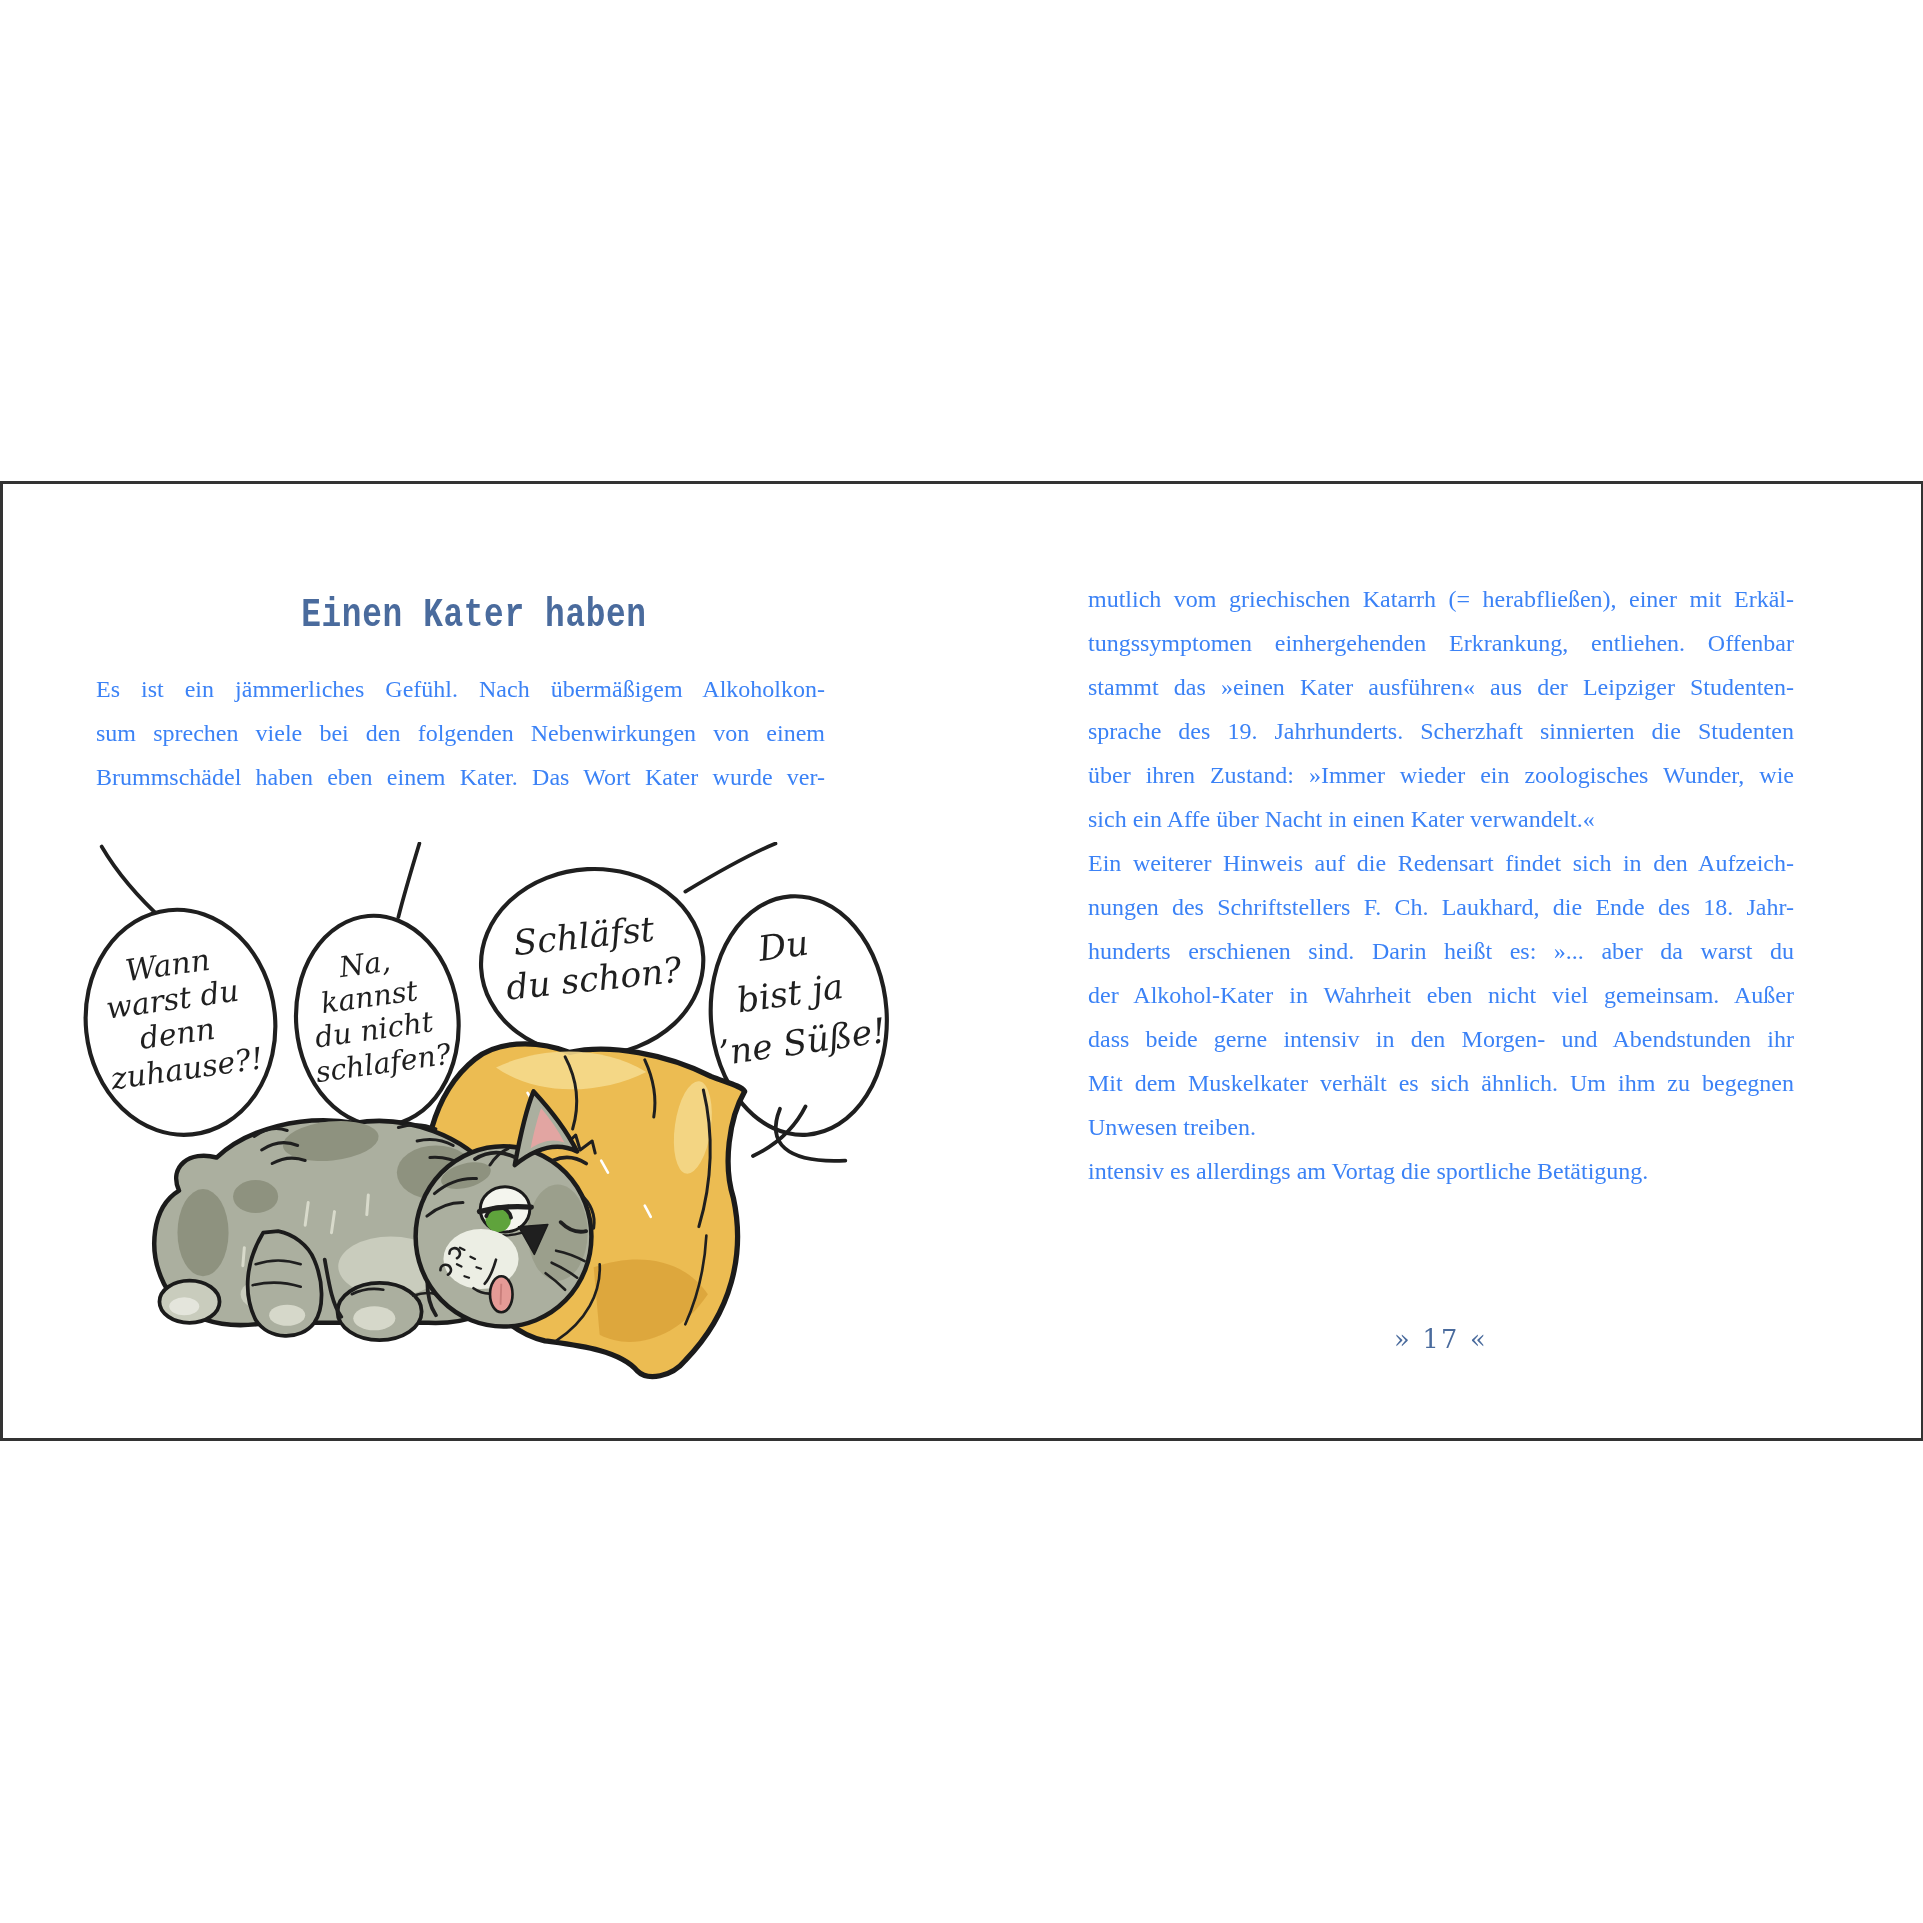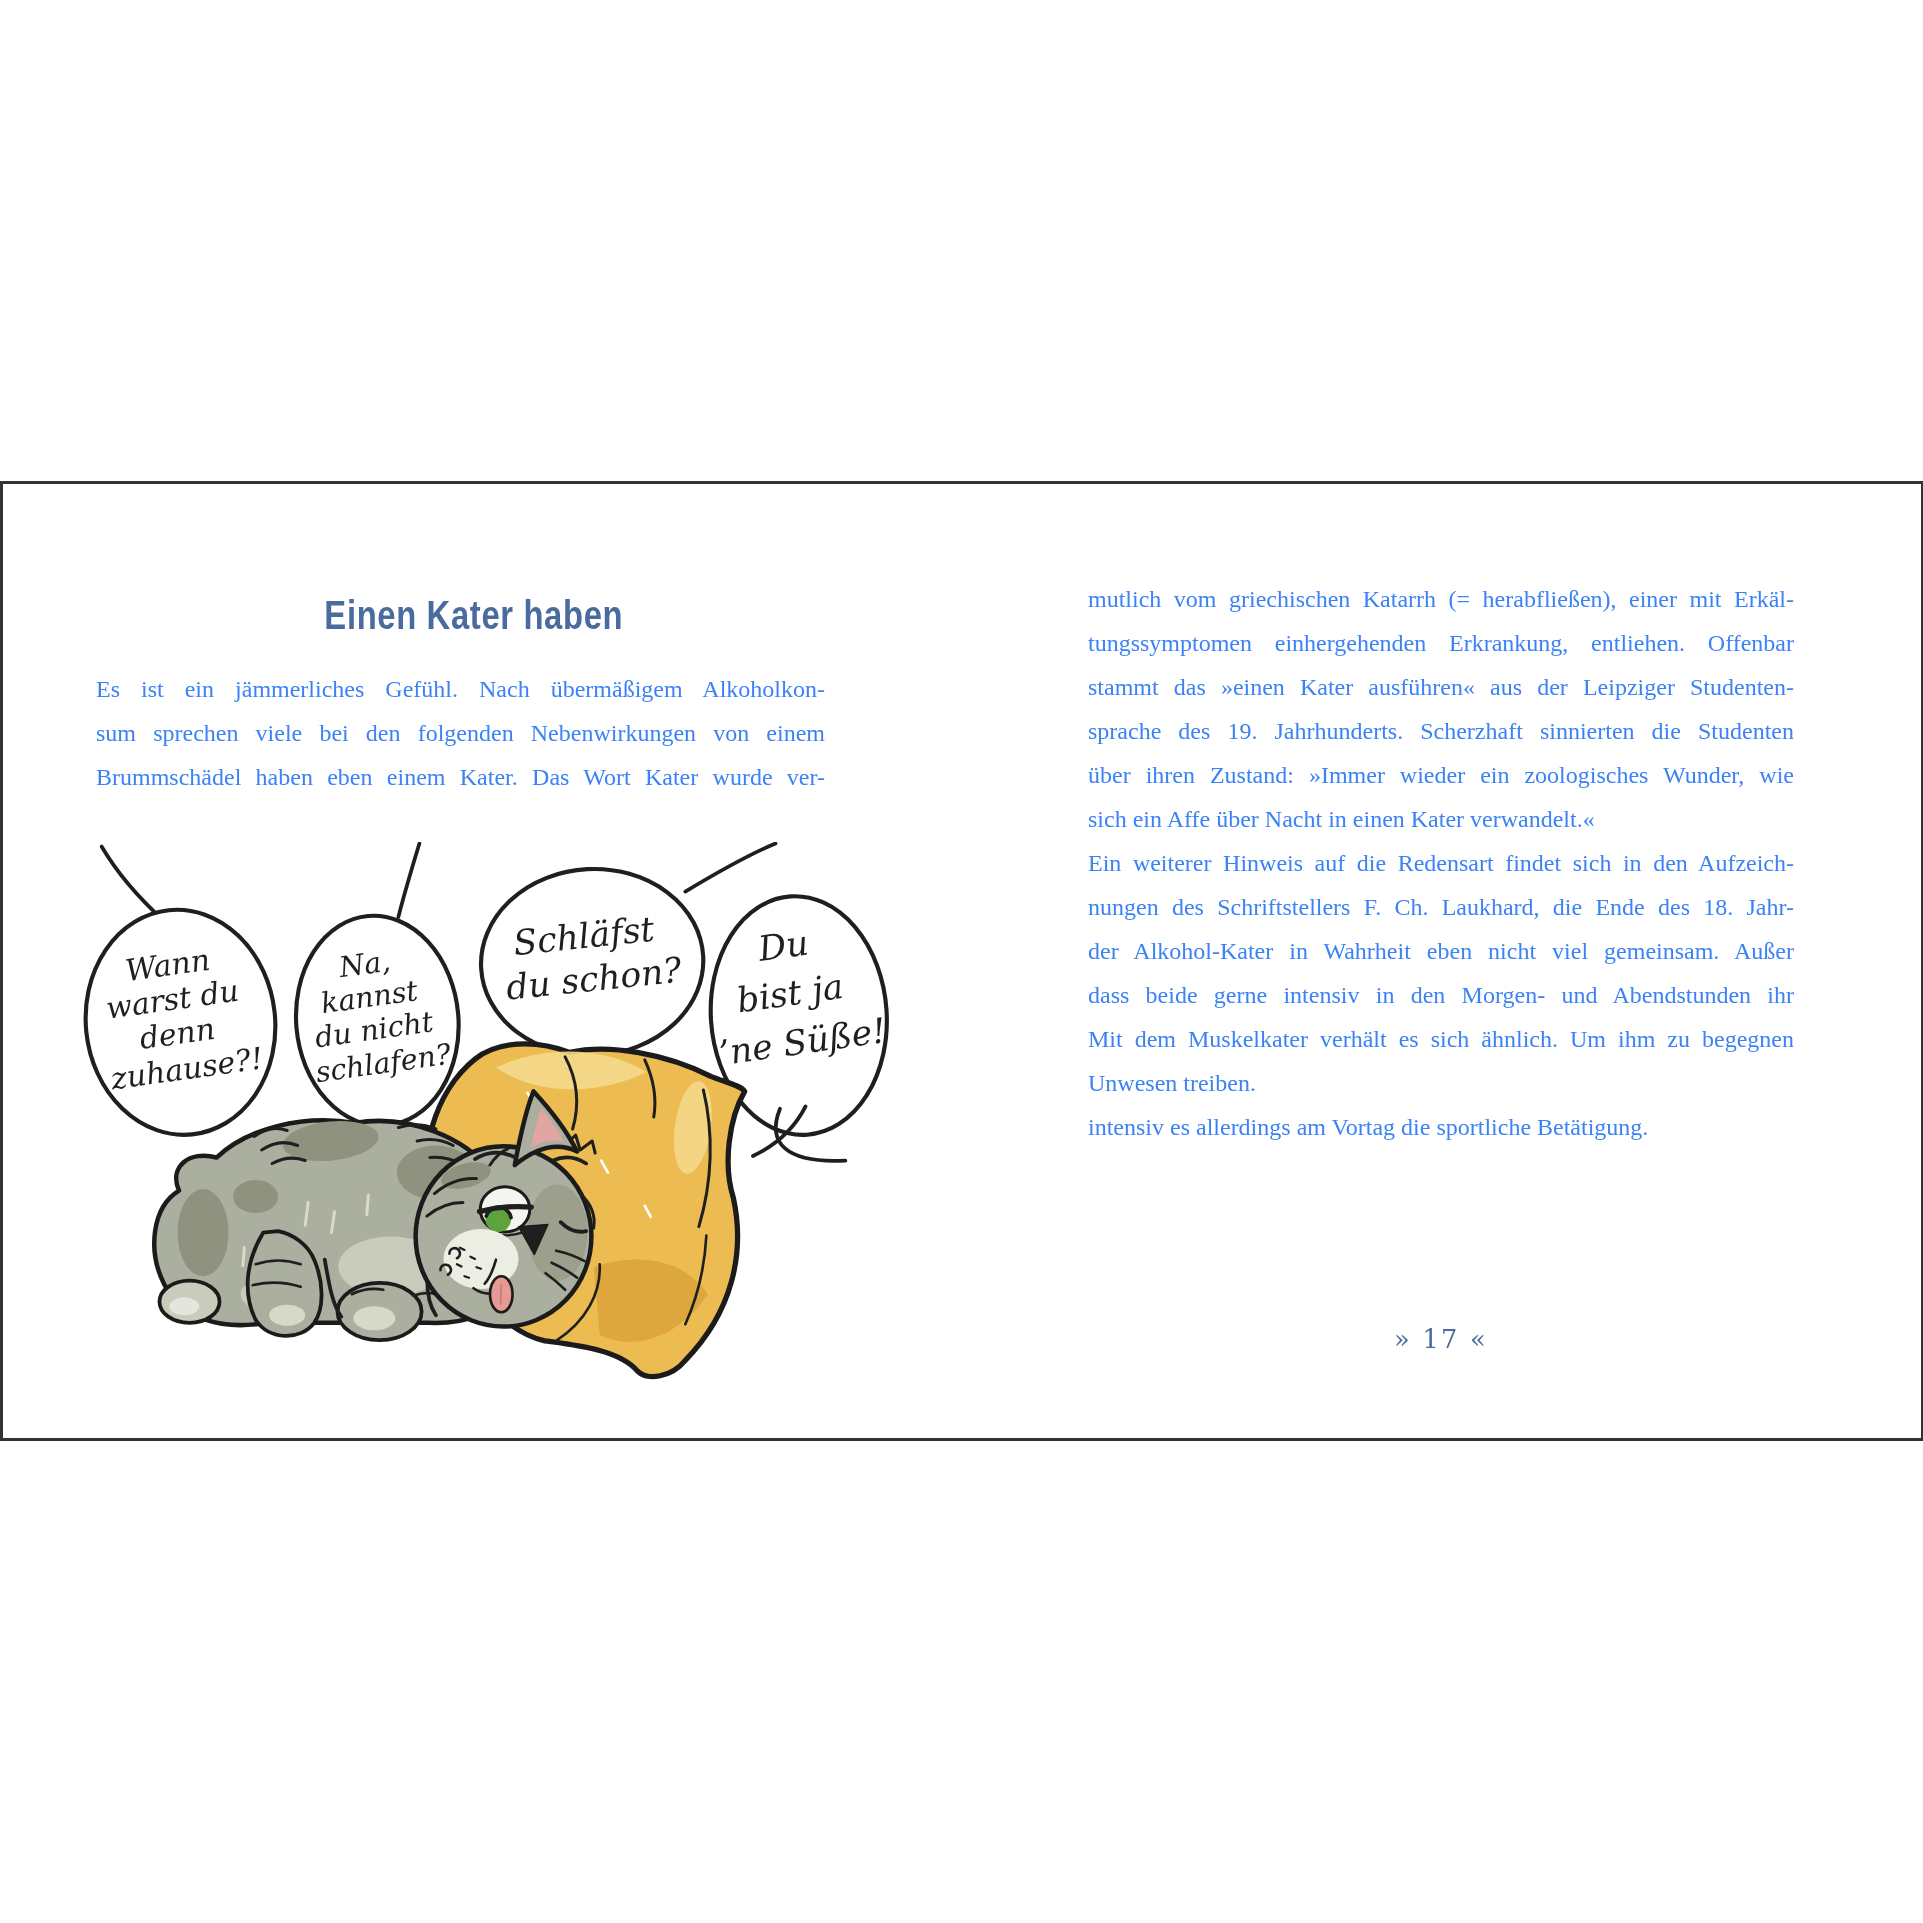--- a/index.html
+++ b/index.html
@@ -7,21 +7,21 @@
     width:1924px;height:1924px;background:#ffffff;position:relative;
     font-family:"Liberation Serif", serif;
     -webkit-font-smoothing:antialiased;
   }
   .frame{
     position:absolute;left:0;top:481px;width:1924px;height:960px;
     border:3px solid #333333;box-sizing:border-box;background:#ffffff;
   }
   .page-title{
     position:absolute;left:109px;top:592px;width:729px;text-align:center;
-    font-family:Liberation Sans, sans-serif;font-weight:bold;font-size:41px;
+    font-family:Liberation Mono, monospace;font-weight:bold;font-size:41px;
     letter-spacing:0.8px;white-space:nowrap;
   }
   .page-title .squeeze{display:inline-block;transform:scaleX(0.8);transform-origin:center;}
   .text-col{position:absolute;color:#3b82f6;font-size:24px;}
   .left-col{left:96px;top:667px;width:729px;line-height:44px;}
   .right-col{left:1088px;top:577px;width:706px;line-height:44px;}
   .bline{height:inherit;overflow:hidden;white-space:normal;}
   .left-col .bline{height:44px;}
   .right-col .bline{height:44px;}
   .just{text-align:justify;text-align-last:justify;text-justify:inter-word;}
@@ -59,20 +59,21 @@
 
 <div class="text-col right-col">
     <div class="bline just">mutlich vom griechischen Katarrh (= herabfließen), einer mit Erkäl-</div>
     <div class="bline just">tungssymptomen einhergehenden Erkrankung, entliehen. Offenbar</div>
     <div class="bline just">stammt das »einen Kater ausführen« aus der Leipziger Studenten-</div>
     <div class="bline just">sprache des 19. Jahrhunderts. Scherzhaft sinnierten die Studenten</div>
     <div class="bline just">über ihren Zustand: »Immer wieder ein zoologisches Wunder, wie</div>
     <div class="bline">sich ein Affe über Nacht in einen Kater verwandelt.«</div>
     <div class="bline just">Ein weiterer Hinweis auf die Redensart findet sich in den Aufzeich-</div>
     <div class="bline just">nungen des Schriftstellers F. Ch. Laukhard, die Ende des 18. Jahr-</div>
+    <div class="bline just">hunderts erschienen sind. Darin heißt es: »... aber da warst du</div>
     <div class="bline just">der Alkohol-Kater in Wahrheit eben nicht viel gemeinsam. Außer</div>
     <div class="bline just">dass beide gerne intensiv in den Morgen- und Abendstunden ihr</div>
     <div class="bline just">Mit dem Muskelkater verhält es sich ähnlich. Um ihm zu begegnen</div>
     <div class="bline">Unwesen treiben.</div>
     <div class="bline">intensiv es allerdings am Vortag die sportliche Betätigung.</div>
   </div>
 
 <div class="page-number" style="color: rgb(74, 107, 157);">» 17 «</div>
 
 <svg class="illustration" viewBox="0 0 1100 800" xmlns="http://www.w3.org/2000/svg">

